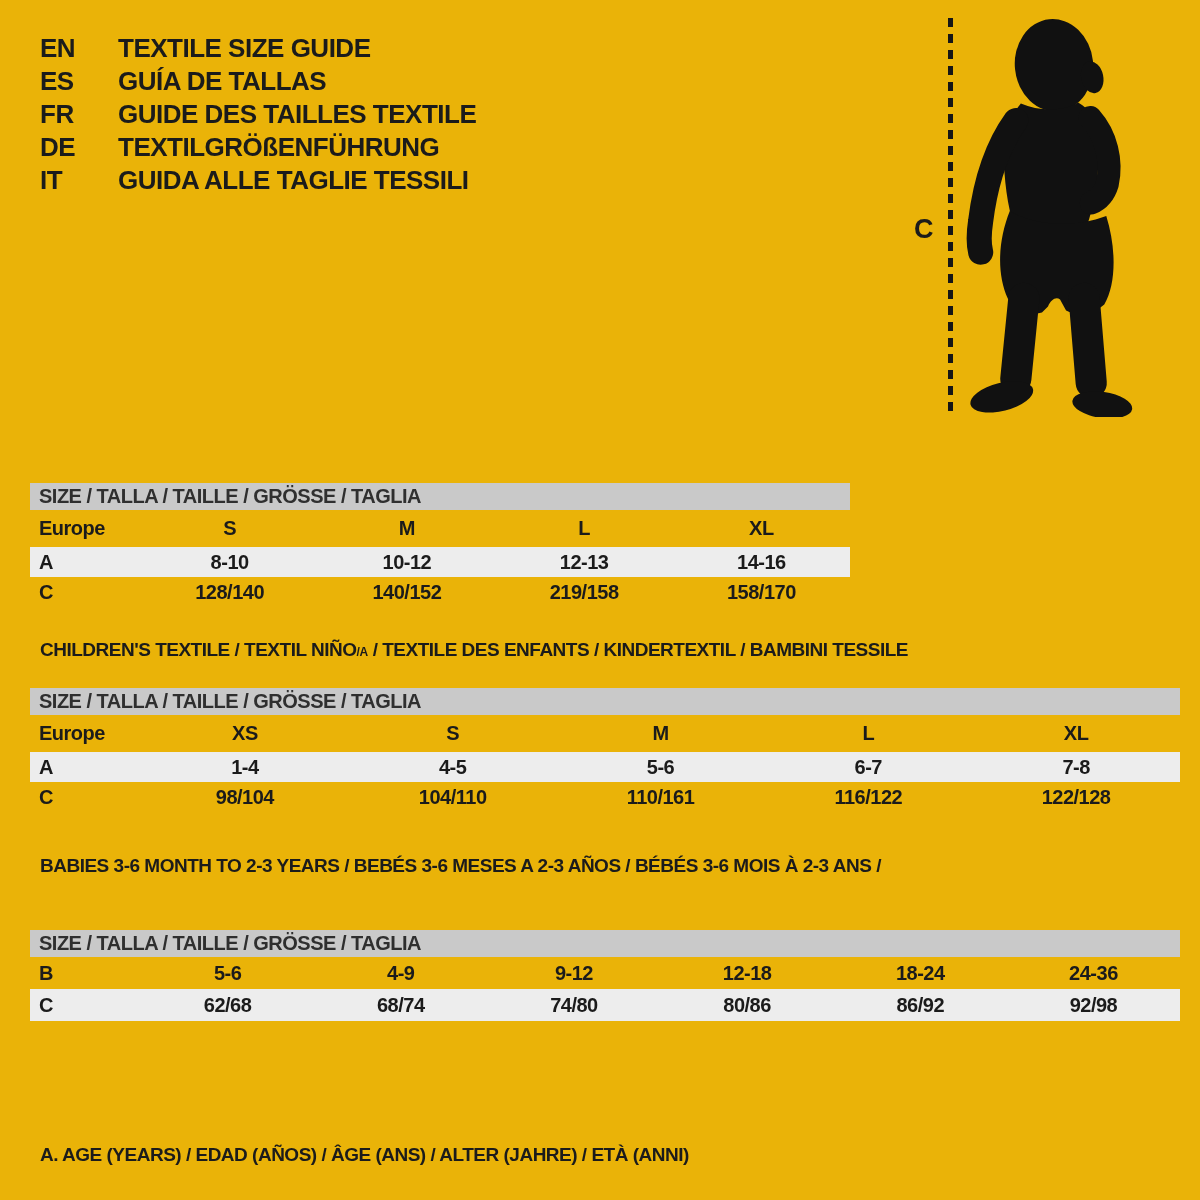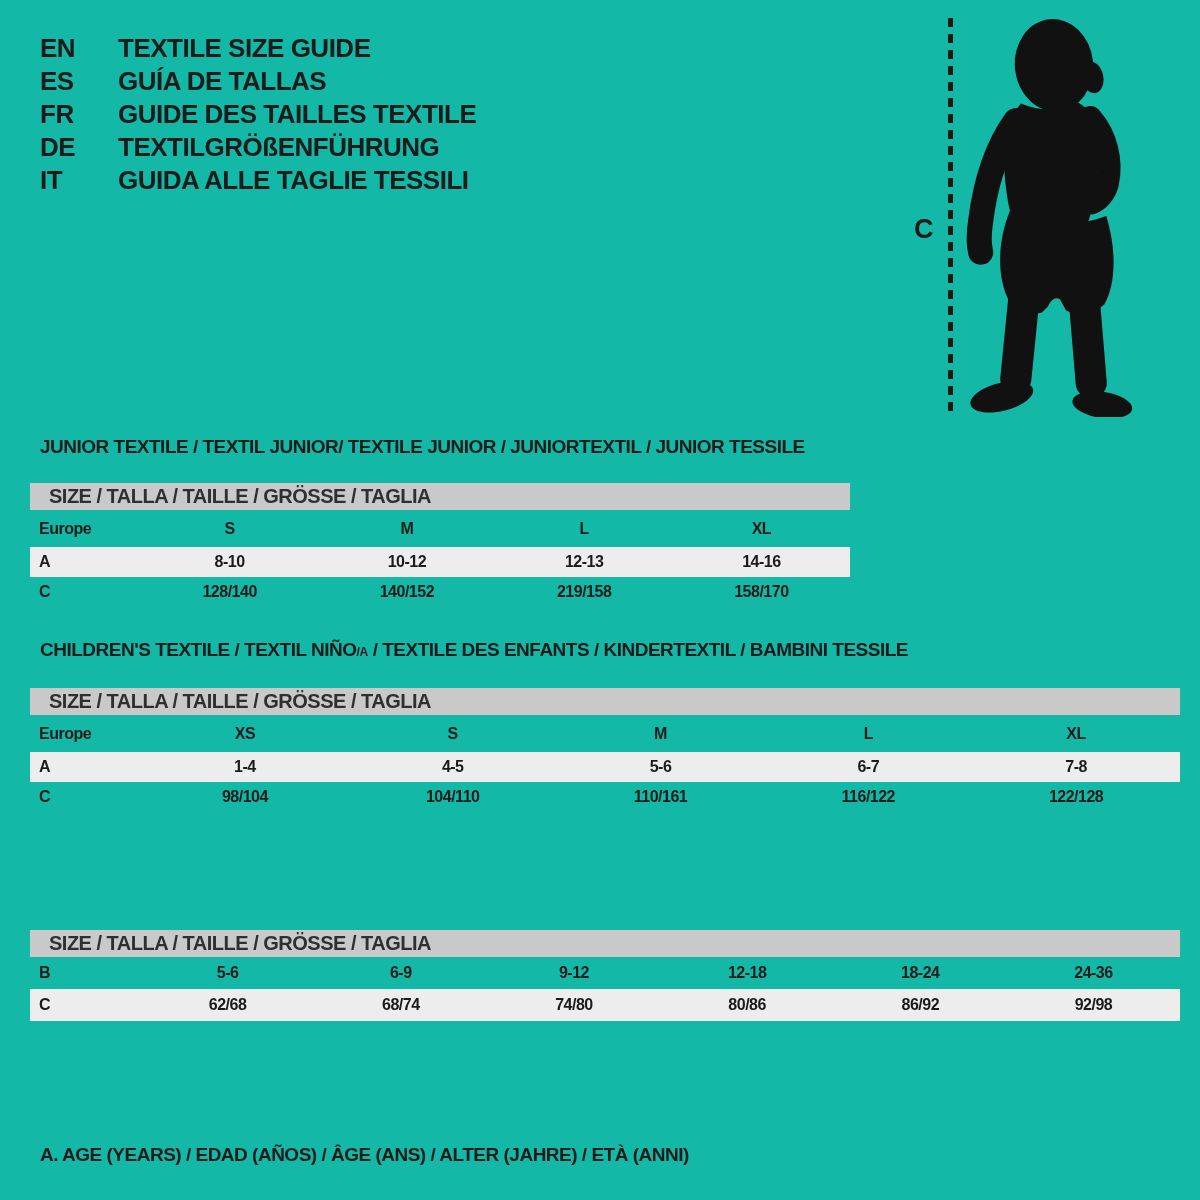--- a/index.html
+++ b/index.html
@@ -1,17 +1,17 @@
 <!DOCTYPE html>
 <html><head>
 <meta charset="utf-8">
 <style>
   html,body{margin:0;padding:0;background:#fff;}
   .page{
-    position:relative;width:1200px;height:1200px;background:#14b8a6;overflow:hidden;
+    position:relative;width:1200px;height:1200px;background:#eab308;overflow:hidden;
     font-family:"Liberation Sans","DejaVu Sans",sans-serif;
     font-weight:700;color:#1b1b1b;letter-spacing:-0.5px;
   }
   
   .lang-block{position:absolute;left:40px;top:32px;display:grid;grid-template-columns:78px auto;row-gap:0;}
   .lang-row{display:contents;}
   .lang-code,.lang-title{font-size:26px;line-height:33px;white-space:nowrap;}
   
   .measure-line{
     position:absolute;left:948px;top:18px;width:5px;height:398px;
@@ -20,23 +20,23 @@
   .measure-label{position:absolute;left:914px;top:214px;font-size:27px;}
   .baby{position:absolute;left:962px;top:15px;width:174px;height:402px;}
   
   .sec-title{position:absolute;left:40px;font-size:19px;white-space:nowrap;}
   .sub-sz{font-size:12px;letter-spacing:-0.3px;}
   .two-line{line-height:34px;}
   
   .tbl{position:absolute;left:30px;}
   .size-bar{
     height:27px;background:#c9c9c9;display:flex;align-items:center;
-    padding-left:19px;font-size:20px;color:#2f2f2f;
+    padding-left:9px;font-size:20px;color:#2f2f2f;
   }
-  .trow{display:flex;align-items:center;font-size:16px;}
+  .trow{display:flex;align-items:center;font-size:20px;}
   .trow.head{height:37px;}
   .trow.data{height:30px;}
   .trow.tall{height:32px;}
   .trow.stripe{background:#ededed;}
   .trow > span{flex:1;text-align:center;white-space:nowrap;}
   .trow > .c0{flex:0 0 102px;text-align:left;padding-left:9px;}
   
   .legend{position:absolute;left:40px;top:1136px;font-size:19px;line-height:37px;white-space:nowrap;}
 </style>
 </head>
@@ -77,21 +77,20 @@
       <path d="M52,105 C34,130 22,165 17,205 C15,218 15,228 17,236" stroke="#111" stroke-width="25" stroke-linecap="round" fill="none"></path>
       <path d="M126,102 C142,120 148,145 143,168 C140,178 134,184 127,187" stroke="#111" stroke-width="23" stroke-linecap="round" fill="none"></path>
       <path d="M46,195 C34,225 33,258 44,282 C52,294 66,299 78,296 L84,290 C87,283 92,280 96,283 L102,294 C114,300 130,297 140,288 C152,268 152,232 142,200 C110,212 72,210 46,195 Z"></path>
       <path d="M60,282 L52,362" stroke="#111" stroke-width="31" stroke-linecap="round" fill="none"></path>
       <path d="M120,282 L127,366" stroke="#111" stroke-width="31" stroke-linecap="round" fill="none"></path>
       <ellipse cx="38" cy="380" rx="32" ry="14" transform="rotate(-14 38 380)"></ellipse>
       <ellipse cx="138" cy="388" rx="30" ry="13" transform="rotate(8 138 388)"></ellipse>
     </g>
   </svg>
 
-  <div class="sec-title" style="top:436px">JUNIOR TEXTILE / TEXTIL JUNIOR/ TEXTILE JUNIOR / JUNIORTEXTIL / JUNIOR TESSILE</div>
   <div class="tbl" style="top:483px;width:820px">
     <div class="size-bar">SIZE / TALLA / TAILLE / GRÖSSE / TAGLIA</div>
     <div class="trow head">
       <span class="c0">Europe</span>
       <span>S</span>
       <span>M</span>
       <span>L</span>
       <span>XL</span>
     </div>
     <div class="trow data stripe">
@@ -135,27 +134,28 @@
       <span class="c0">C</span>
       <span>98/104</span>
       <span>104/110</span>
       <span>110/161</span>
       <span>116/122</span>
       <span>122/128</span>
     </div>
   </div>
 
   <div class="sec-title two-line" style="top:849px">
+    <div>BABIES 3-6 MONTH TO 2-3 YEARS / BEBÉS 3-6 MESES A 2-3 AÑOS / BÉBÉS 3-6 MOIS À 2-3 ANS /</div>
   </div>
   <div class="tbl" style="top:930px;width:1150px">
     <div class="size-bar">SIZE / TALLA / TAILLE / GRÖSSE / TAGLIA</div>
     <div class="trow tall">
       <span class="c0">B</span>
       <span>5-6</span>
-      <span>6-9</span>
+      <span>4-9</span>
       <span>9-12</span>
       <span>12-18</span>
       <span>18-24</span>
       <span>24-36</span>
     </div>
     <div class="trow tall stripe">
       <span class="c0">C</span>
       <span>62/68</span>
       <span>68/74</span>
       <span>74/80</span>

